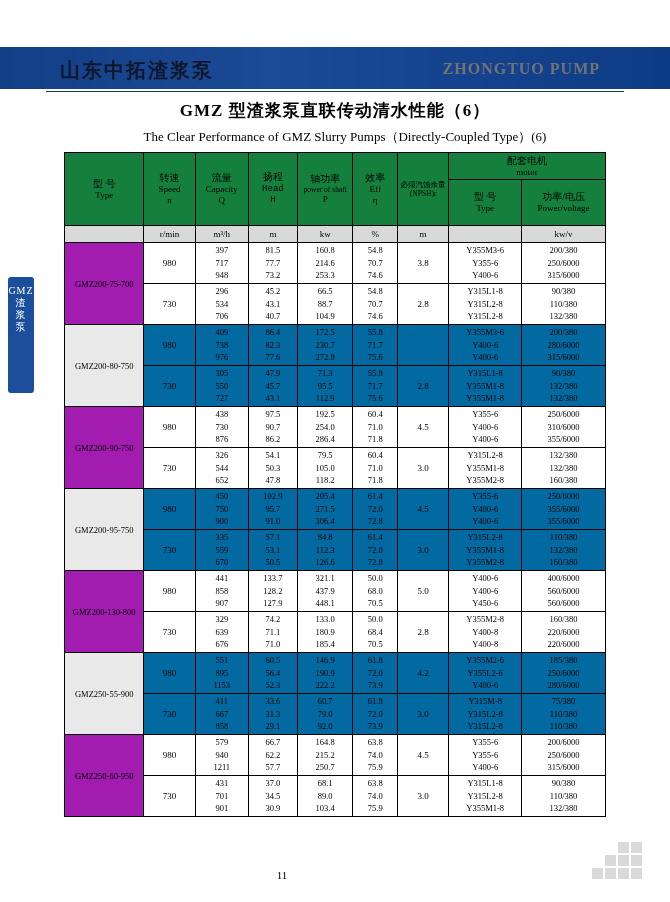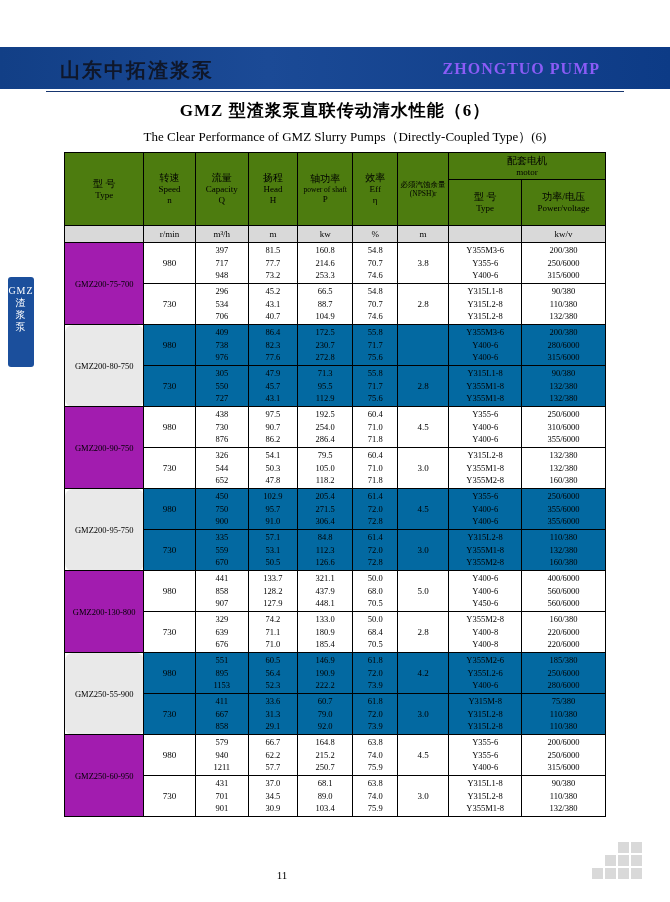--- a/index.html
+++ b/index.html
@@ -22,71 +22,71 @@
   }
   .brand-cn{
     position:absolute;left:60px;top:57px;
     font-family:"Liberation Serif",serif;
     font-size:20px;font-weight:bold;color:#0f172a;letter-spacing:2px;
     z-index:5;
   }
   .brand-en{
     position:absolute;right:70px;top:60px;
     font-family:"Liberation Serif",serif;
-    font-size:16px;font-weight:bold;color:#8b5cf6;letter-spacing:1px;
+    font-size:16px;font-weight:bold;color:#737373;letter-spacing:1px;
     z-index:5;
   }
   .header-underline{
     position:absolute;left:46px;top:91px;width:578px;height:1px;background:#16356f;
   }
   
   .title-cn{
     position:absolute;left:0;top:99px;width:670px;text-align:center;
     font-size:17px;font-weight:bold;letter-spacing:1px;
   }
   .title-en{
     position:absolute;left:0;top:128px;width:670px;text-align:center;
     font-size:13px;
     padding-left:10px;
   }
   
   .side-tab{
-    position:absolute;left:8px;top:277px;width:26px;height:90px;
+    position:absolute;left:8px;top:277px;width:26px;height:116px;
     background:#1b4f9c;border-radius:3px;
     color:#fff;font-size:10px;line-height:12px;
     text-align:center;padding-top:8px;box-sizing:border-box;
     letter-spacing:1px;
   }
   .side-tab span{display:block;}
   
   table.main{
     position:absolute;left:64px;top:152px;
     border-collapse:collapse;
     width:542px;
     font-size:9px;
   }
   table.main td,table.main th{
     border:1px solid #000;
     text-align:center;
     vertical-align:middle;
     padding:0;
   }
   .hdr{
-    background:#4d7c0f;
+    background:#15803d;
     font-weight:normal;
   }
   .hdr .cn{font-size:10px;display:block;line-height:12px;}
   .hdr .en{font-size:9px;display:block;line-height:11px;}
   .hdr .sm{font-size:7.5px;display:block;line-height:9px;}
   .unitrow td{background:#d9d9d9;height:16px;font-size:9px;}
   .model-cell{
     font-size:8.5px;
     background:#a21caf;
   }
-  .model-cell.shade{background:#e9e9e9;border-radius:8px;}
+  .model-cell.shade{background:#e9e9e9;}
   .rpm-cell{font-size:9px;}
   .multi{
     line-height:12.5px;
     font-size:8.5px;
     white-space:pre-line;
   }
   .grp-shade td{background:#0369a1;}
   .data td{height:40px;}
   
   .pageno{
@@ -131,21 +131,21 @@
       <th class="hdr" rowspan="2" style="width:46px;text-align:center;">
         <span class="cn">转速</span>
         <span class="en">Speed</span>
         <span class="en">n</span>
       </th>
       <th class="hdr" rowspan="2" style="width:48px;">
         <span class="cn">流量</span>
         <span class="en">Capacity</span>
         <span class="en">Q</span>
       </th>
-      <th class="hdr" rowspan="2" style="width:44px;">
+      <th class="hdr" rowspan="2" style="width:44px;font-family:Liberation Mono, monospace;">
         <span class="cn">扬程</span>
         <span class="en">Head</span>
         <span class="en">H</span>
       </th>
       <th class="hdr" rowspan="2" style="width:50px;">
         <span class="cn">轴功率</span>
         <span class="sm">power of shaft</span>
         <span class="en">P</span>
       </th>
       <th class="hdr" rowspan="2" style="width:40px;text-align:center;">

